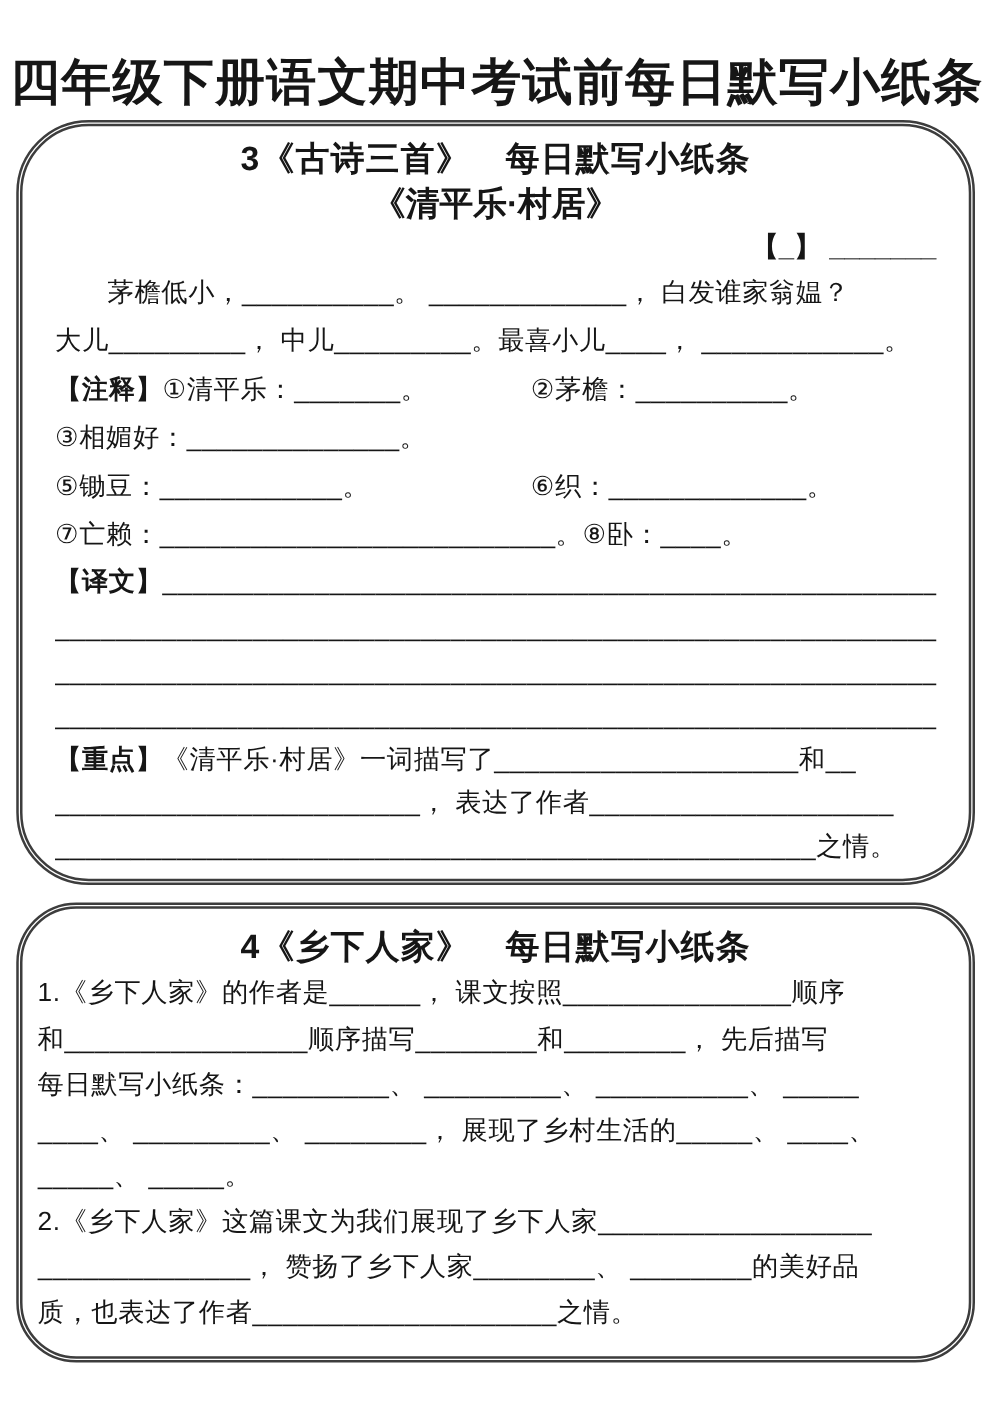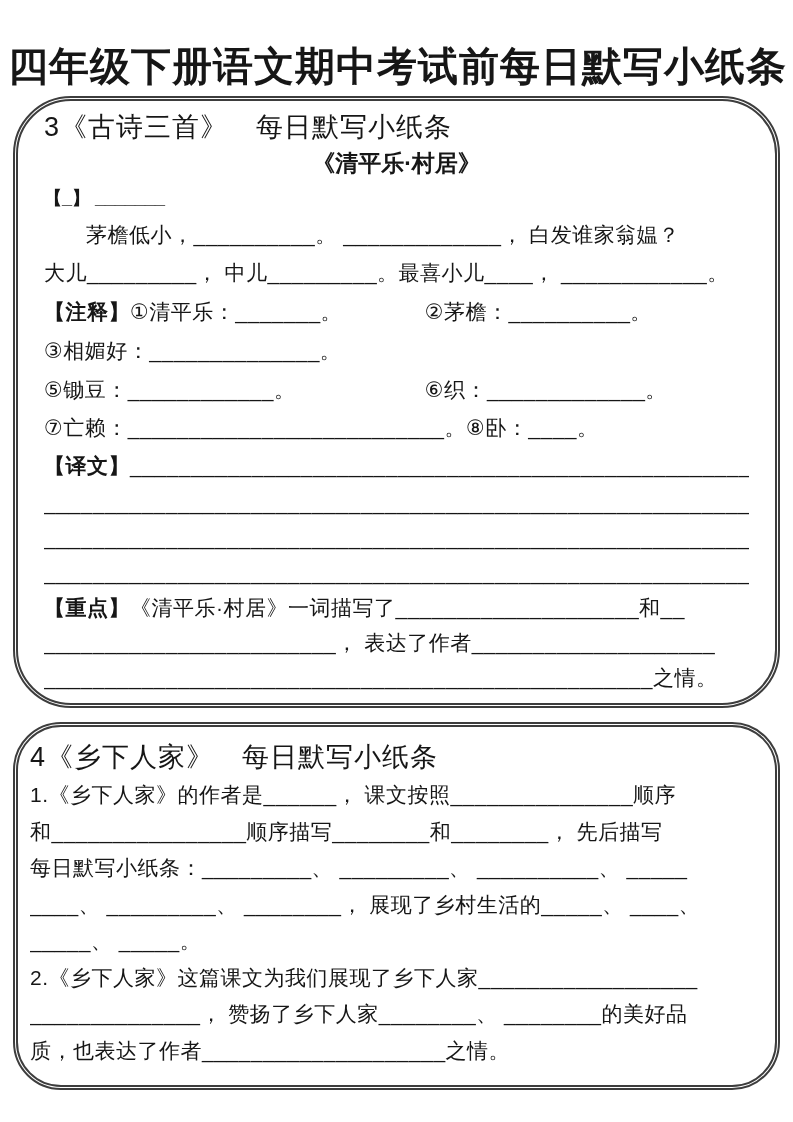--- a/index.html
+++ b/index.html
@@ -34,37 +34,37 @@
   .card-gushi {
     border-radius: 58px;
     padding: 6px 26px 8px;
   }
   .card-xiangxia {
     border-radius: 48px;
     padding: 10px 12px 16px;
     margin-top: 14px;
   }
   .card-heading {
-    text-align: left;
+    text-align: center;
     font-size: 27px;
-    font-weight: normal;
+    font-weight: bold;
     line-height: 40px;
     letter-spacing: 1px;
     white-space: nowrap;
   }
   .poem-title {
     text-align: center;
-    font-size: 23px;
+    font-size: 27px;
     font-weight: bold;
     line-height: 33px;
     white-space: nowrap;
   }
   .byline {
-    text-align: left;
-    font-size: 18px;
+    text-align: right;
+    font-size: 22px;
     font-weight: bold;
     line-height: 36px;
     white-space: nowrap;
   }
   .line {
     font-size: 21px;
     line-height: 38px;
     letter-spacing: 0.5px;
     white-space: nowrap;
     overflow: hidden;

